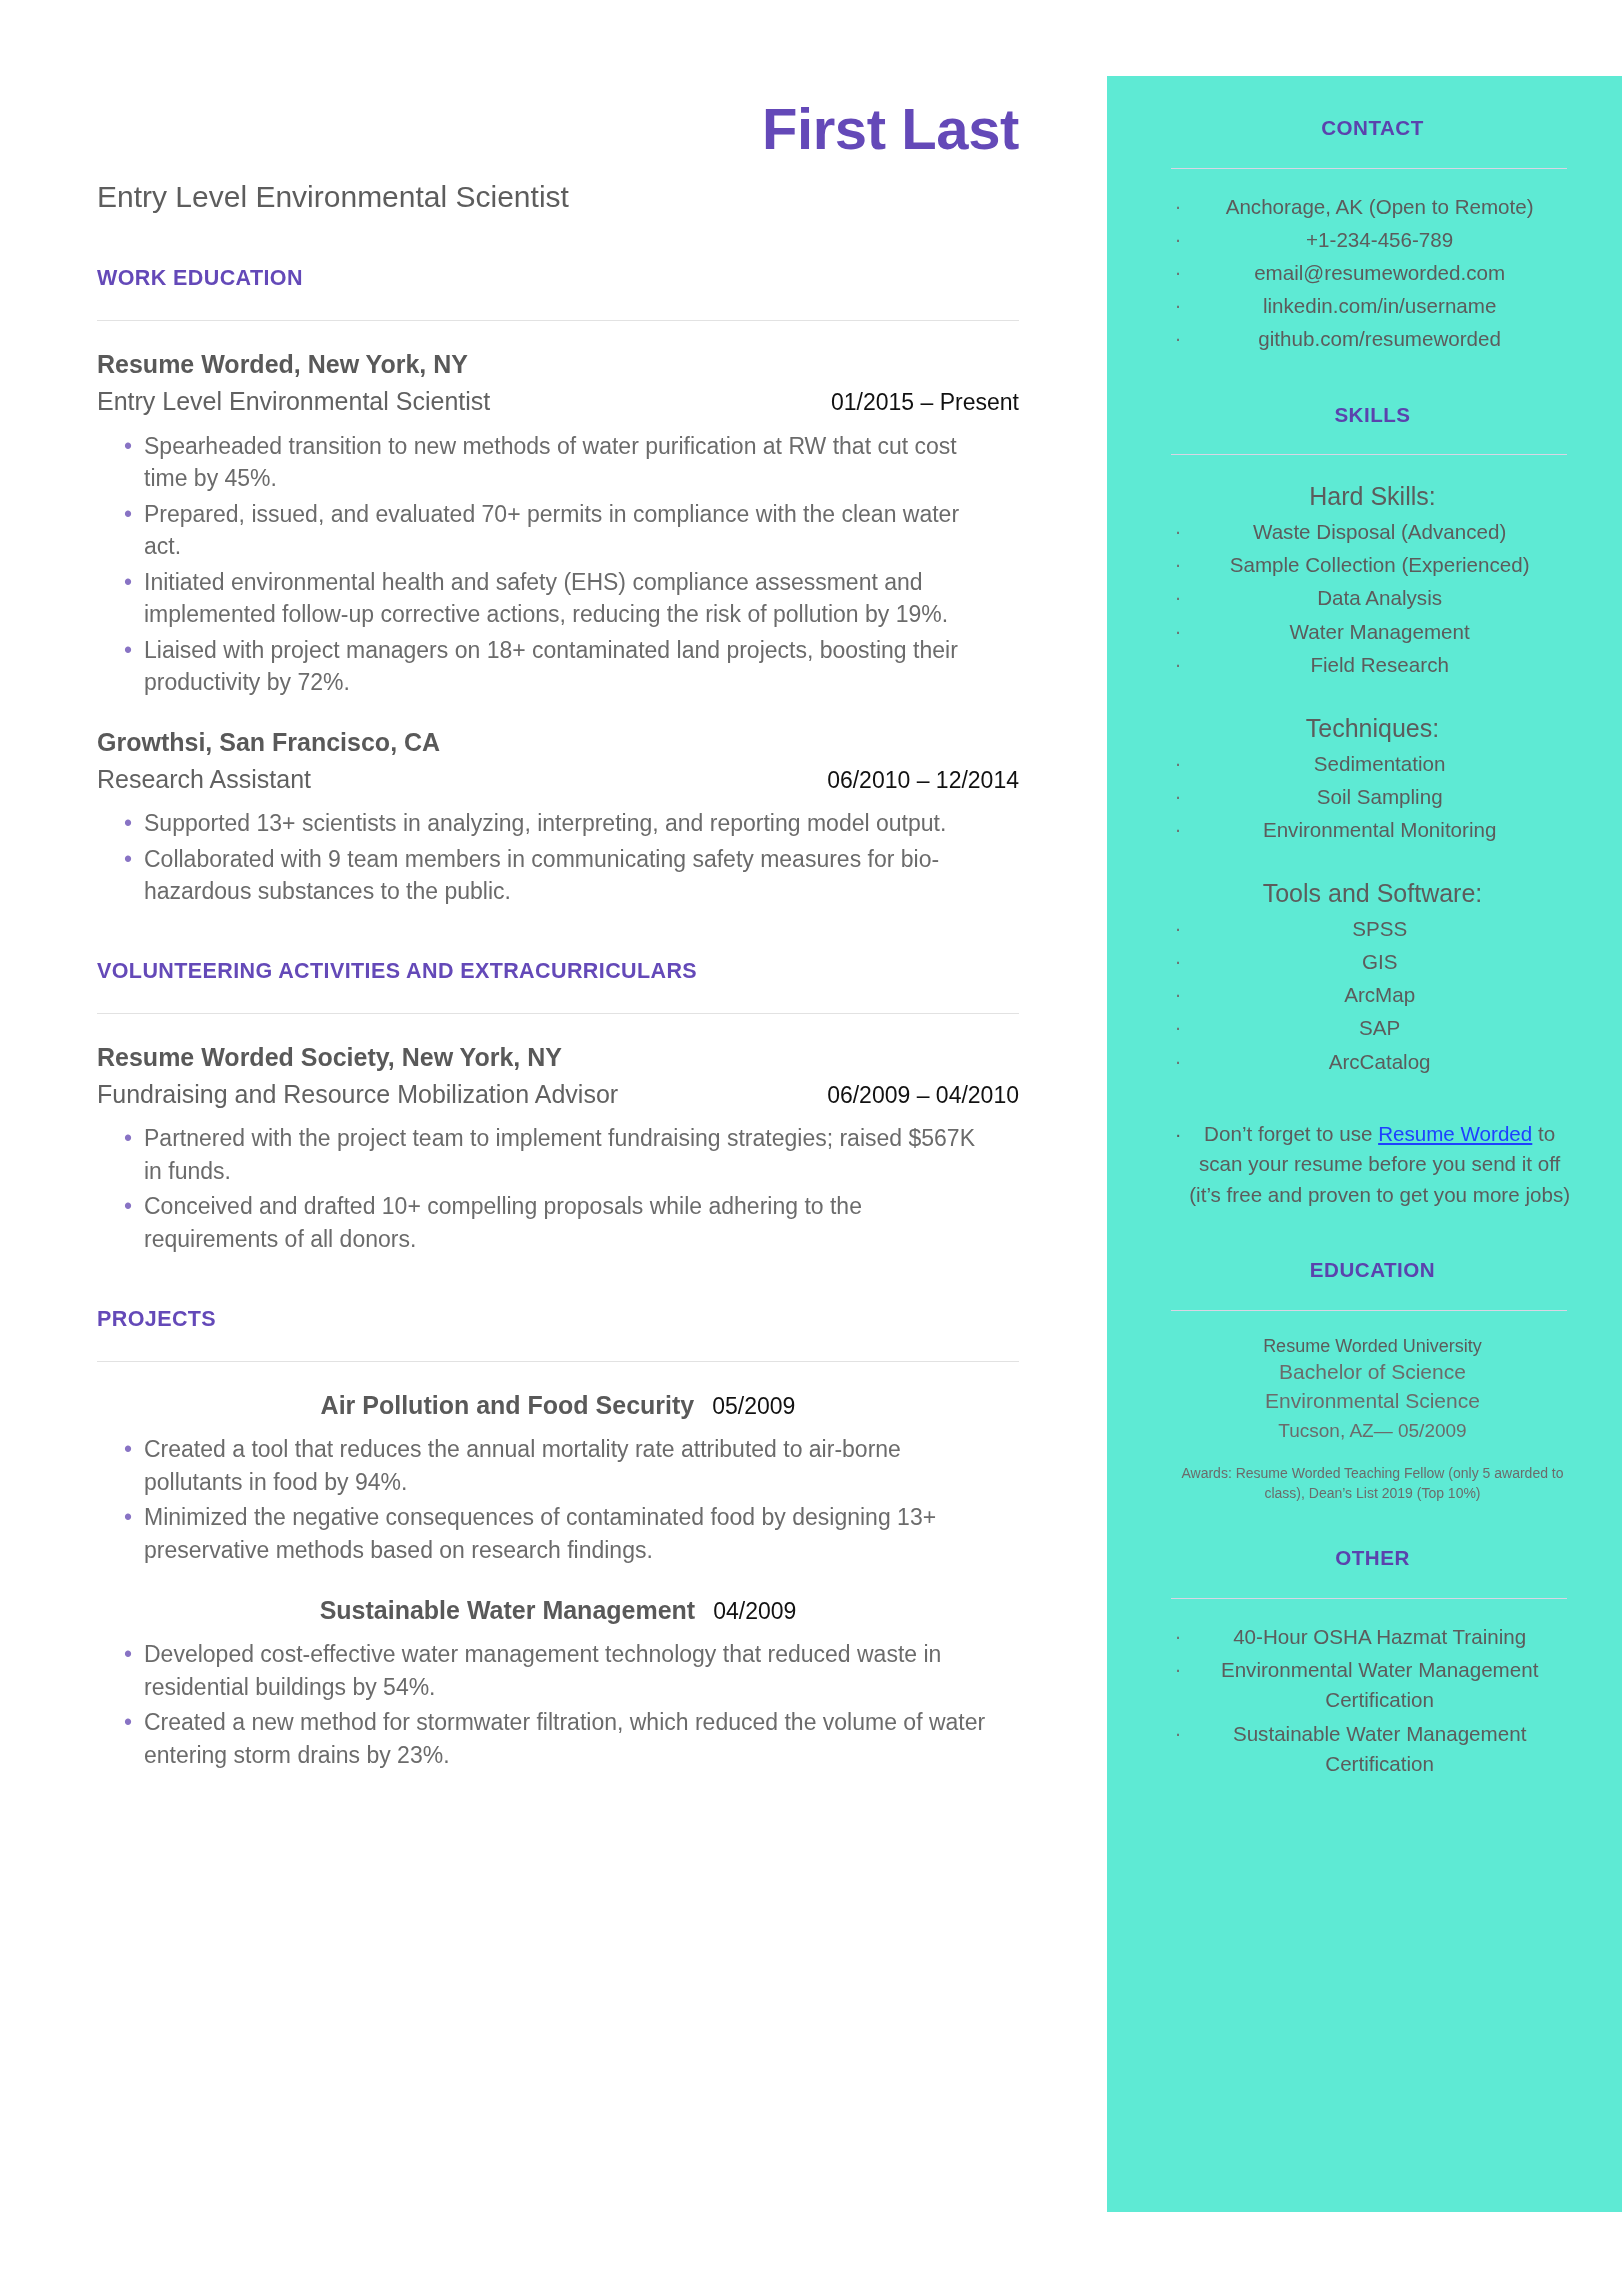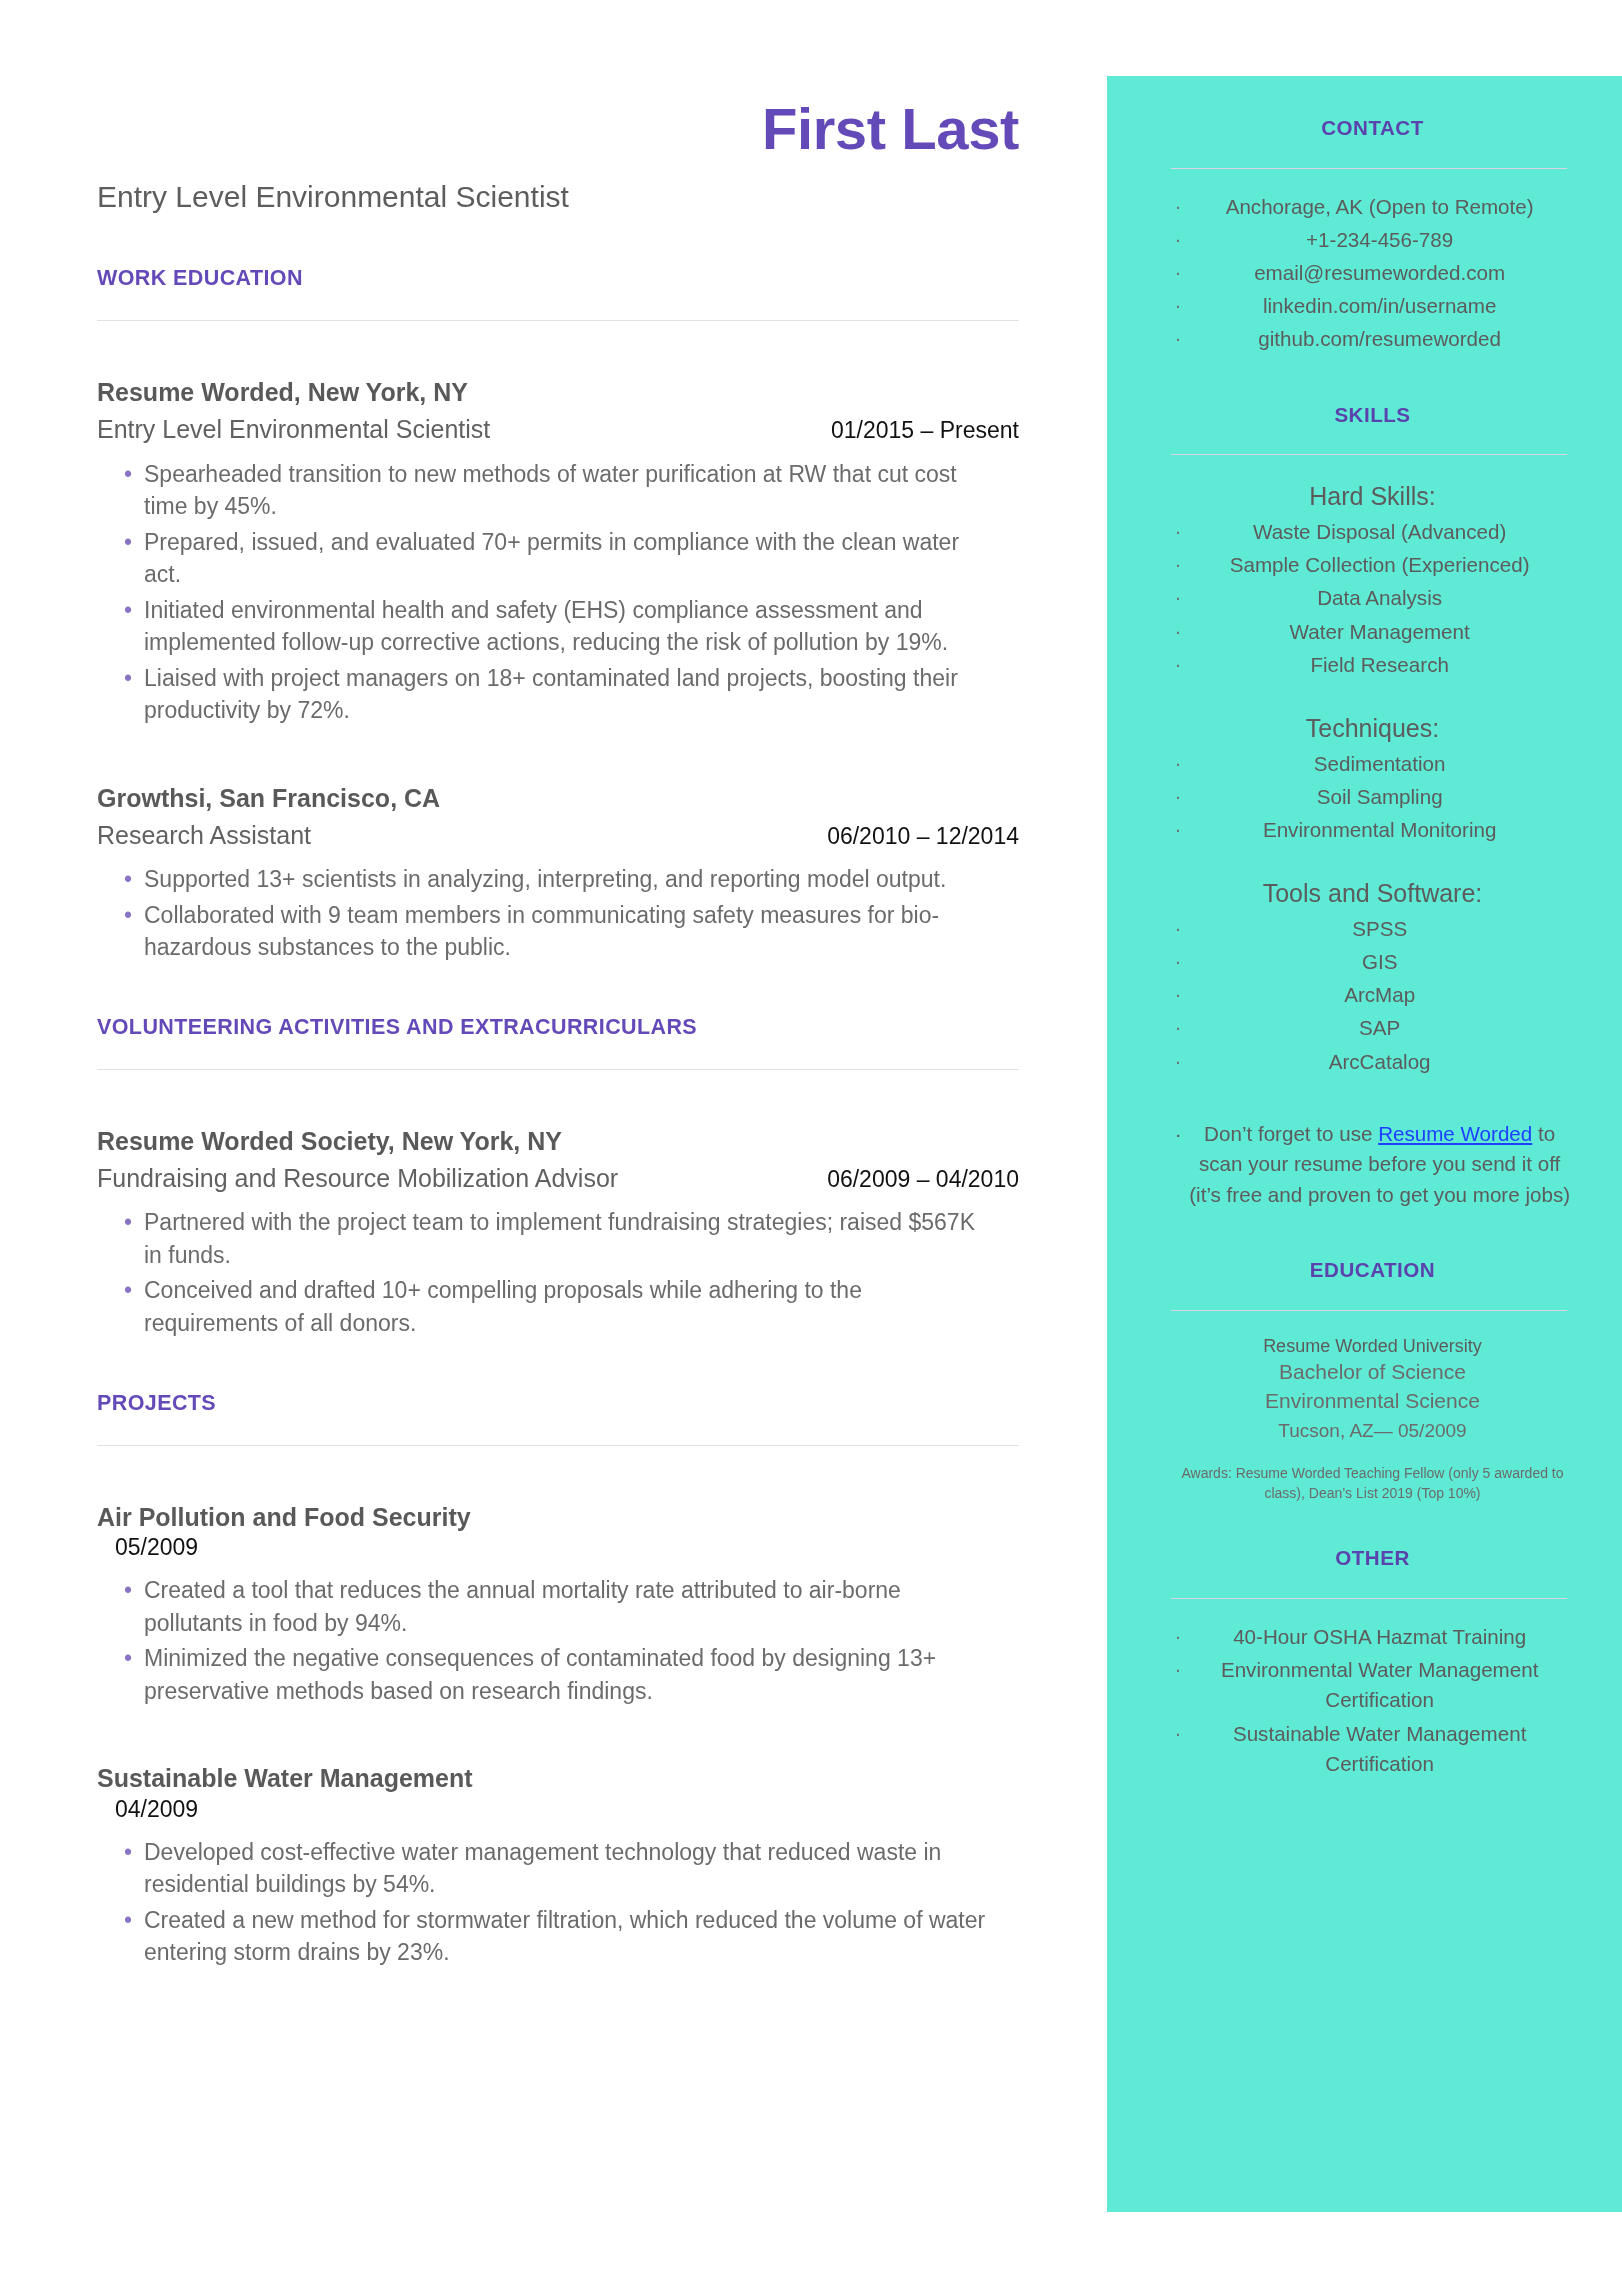--- a/index.html
+++ b/index.html
@@ -134,21 +134,21 @@
     font-weight: bold;
     font-size: 21.5px;
     letter-spacing: 0.4px;
     margin-top: 51px;
   }
   .sec-rule {
     height: 0.9px;
     background: #e2e2e2;
     margin-top: 29px;
   }
-  .entry { margin-top: 56px; }
+  .entry { margin-top: 28px; }
   .entry-org {
     font-weight: bold;
     font-size: 25px;
     color: #595959;
     line-height: 1.25;
   }
   .entry-row {
     display: flex;
     align-items: baseline;
     justify-content: space-between;
@@ -162,22 +162,21 @@
   .entry-date {
     font-size: 23px;
     color: #111111;
     line-height: 1.25;
     white-space: nowrap;
     padding-left: 18px;
   }
   .proj-row {
     display: flex;
     align-items: baseline;
-    justify-content: flex-end;
-    flex-direction: column;
+    justify-content: center;
   }
   .proj-title {
     font-weight: bold;
     font-size: 25px;
     color: #595959;
     line-height: 1.25;
   }
   .bullets {
     margin: 12.5px 0 0 0;
     padding: 0;

